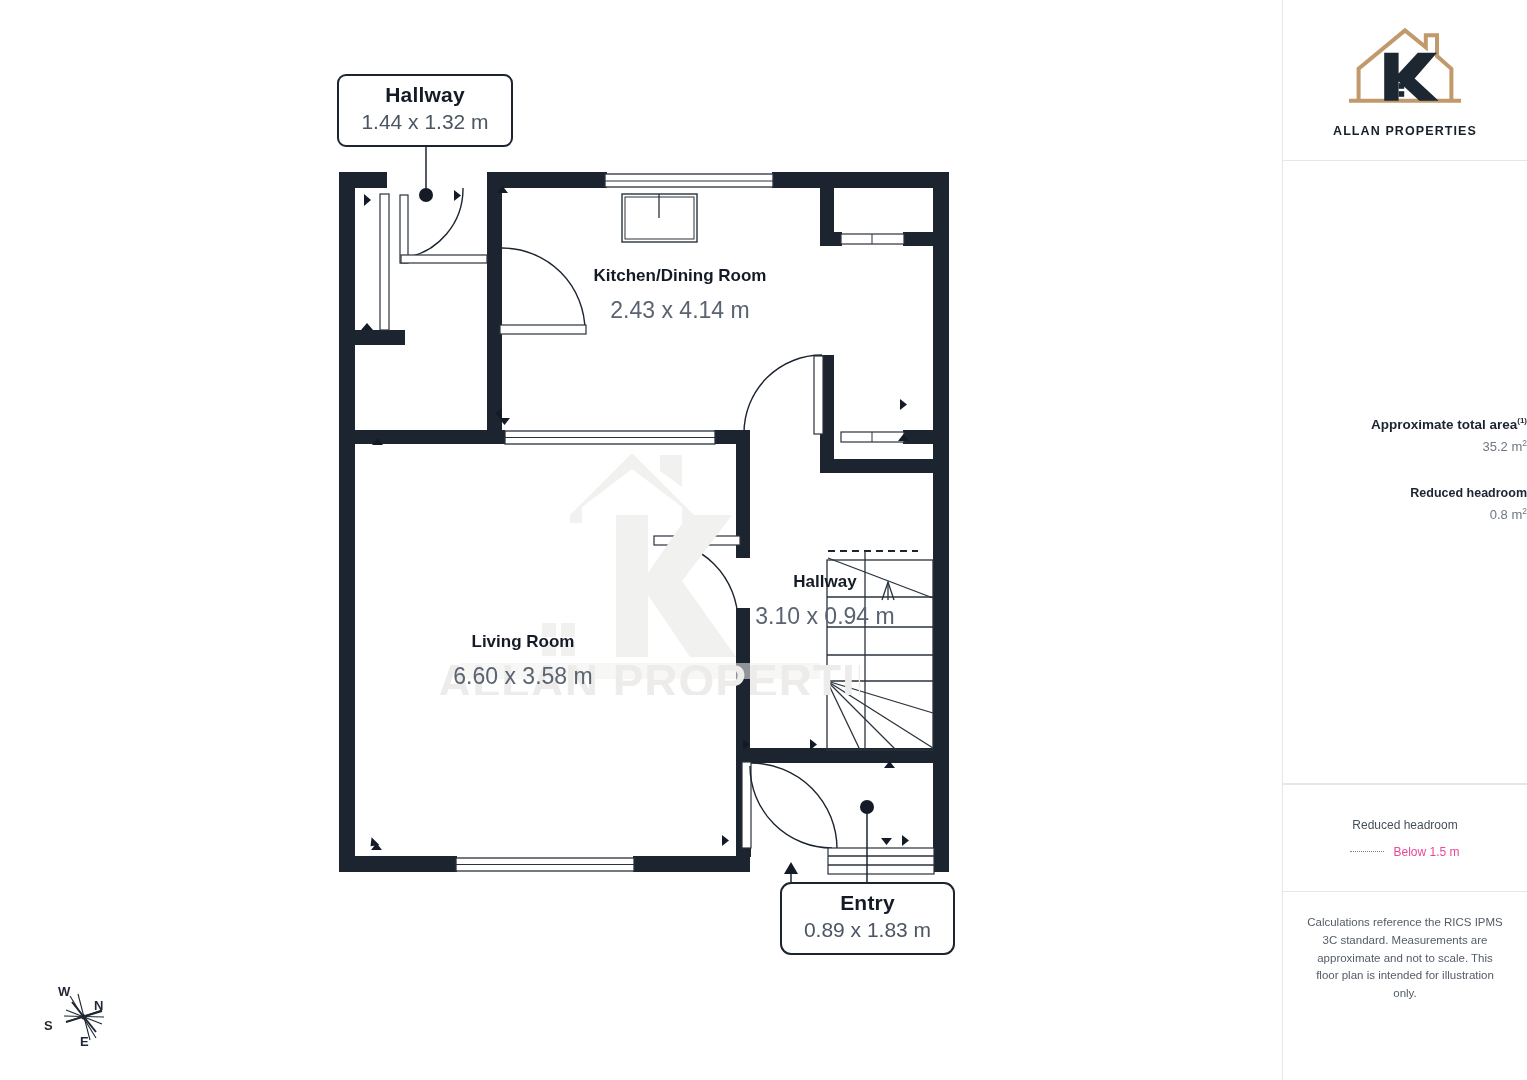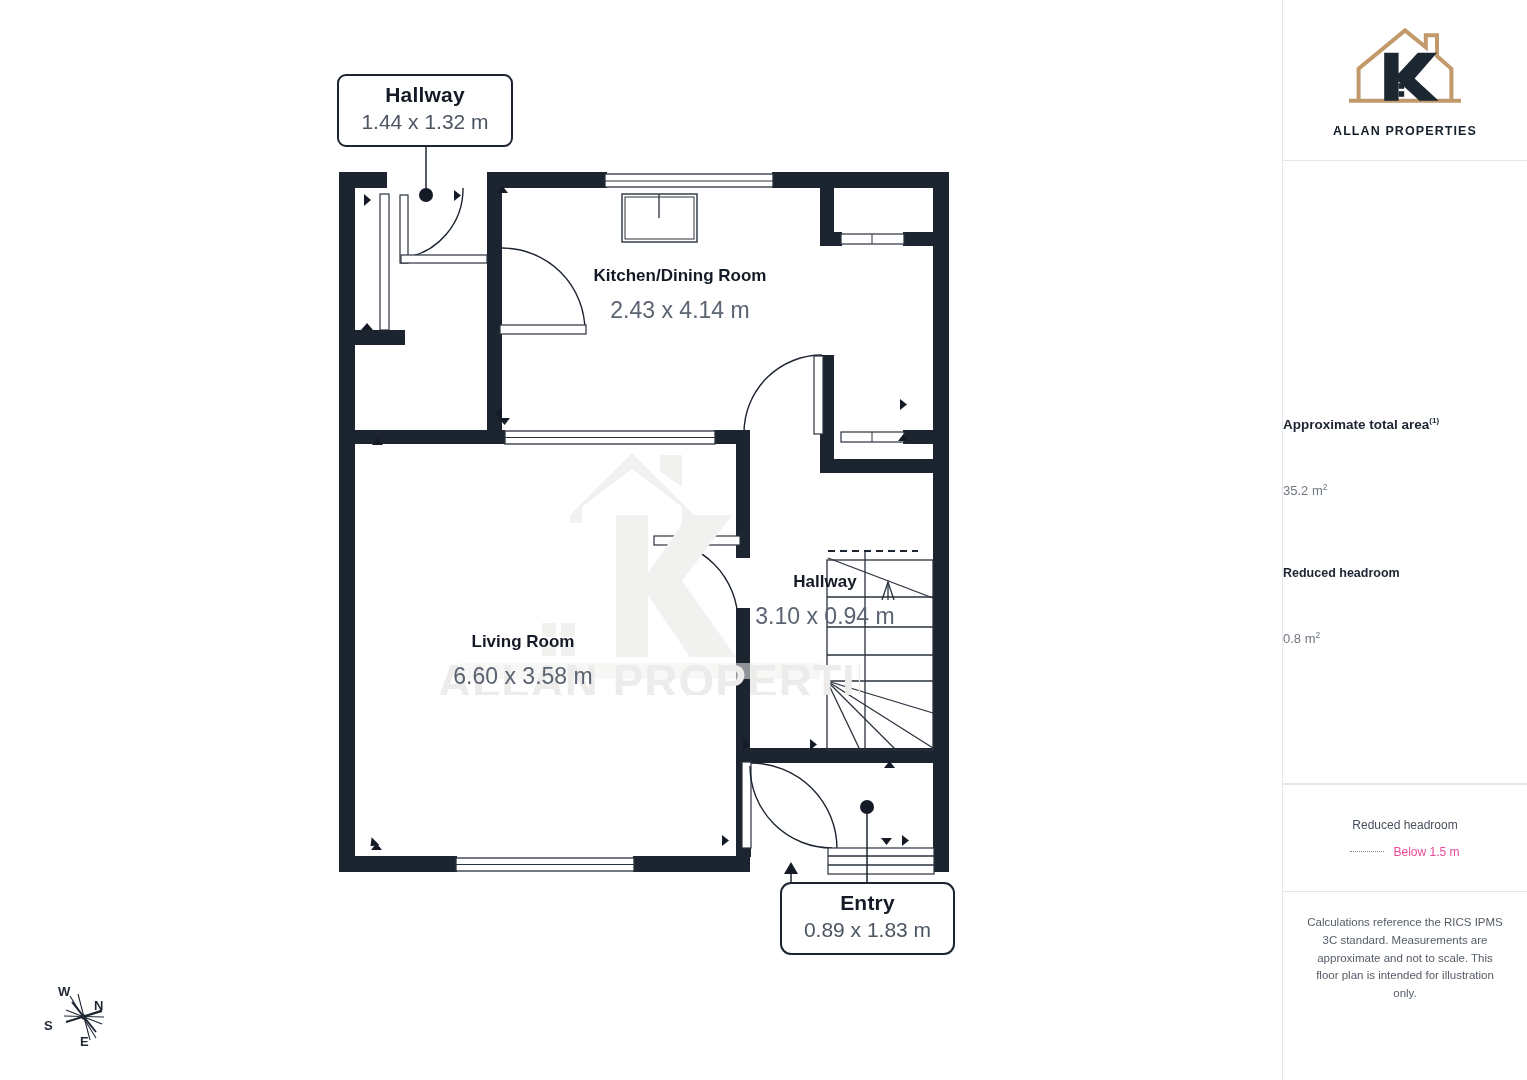--- a/index.html
+++ b/index.html
@@ -91,30 +91,29 @@
     height: 160px; display: flex; align-items: center; justify-content: center;
     flex-direction: column;
   }
   #logo-mark { width: 128px; height: 98px; }
   #logo-word {
     font-size: 12.5px; font-weight: bold; letter-spacing: 1.1px;
     color: #15202c; margin-top: 3px;
   }
   #area-block {
     height: 622px; display: flex; flex-direction: column;
-    align-items: flex-start; justify-content: flex-start;
+    align-items: flex-end; justify-content: flex-start;
     padding-top: 255px;
-    gap: 36px;
   }
   .area-heading {
     font-size: 13.5px; font-weight: bold; color: #1b2430; text-align: center;
   }
   .area-heading sup { font-size: 8px; vertical-align: super; }
   .area-value {
-    font-size: 13px; color: #6e7680; margin-top: 14px; text-align: center;
+    font-size: 13px; color: #6e7680; margin-top: 6px; text-align: center;
   }
   .area-value sup { font-size: 8.5px; vertical-align: super; }
   .area-sub-heading {
     font-size: 12.5px; font-weight: bold; color: #1b2430;
     margin-top: 32px; text-align: center;
   }
   #footnote-block {
     height: 60px; display: flex; align-items: center; justify-content: center;
     padding: 0 10px;
   }

